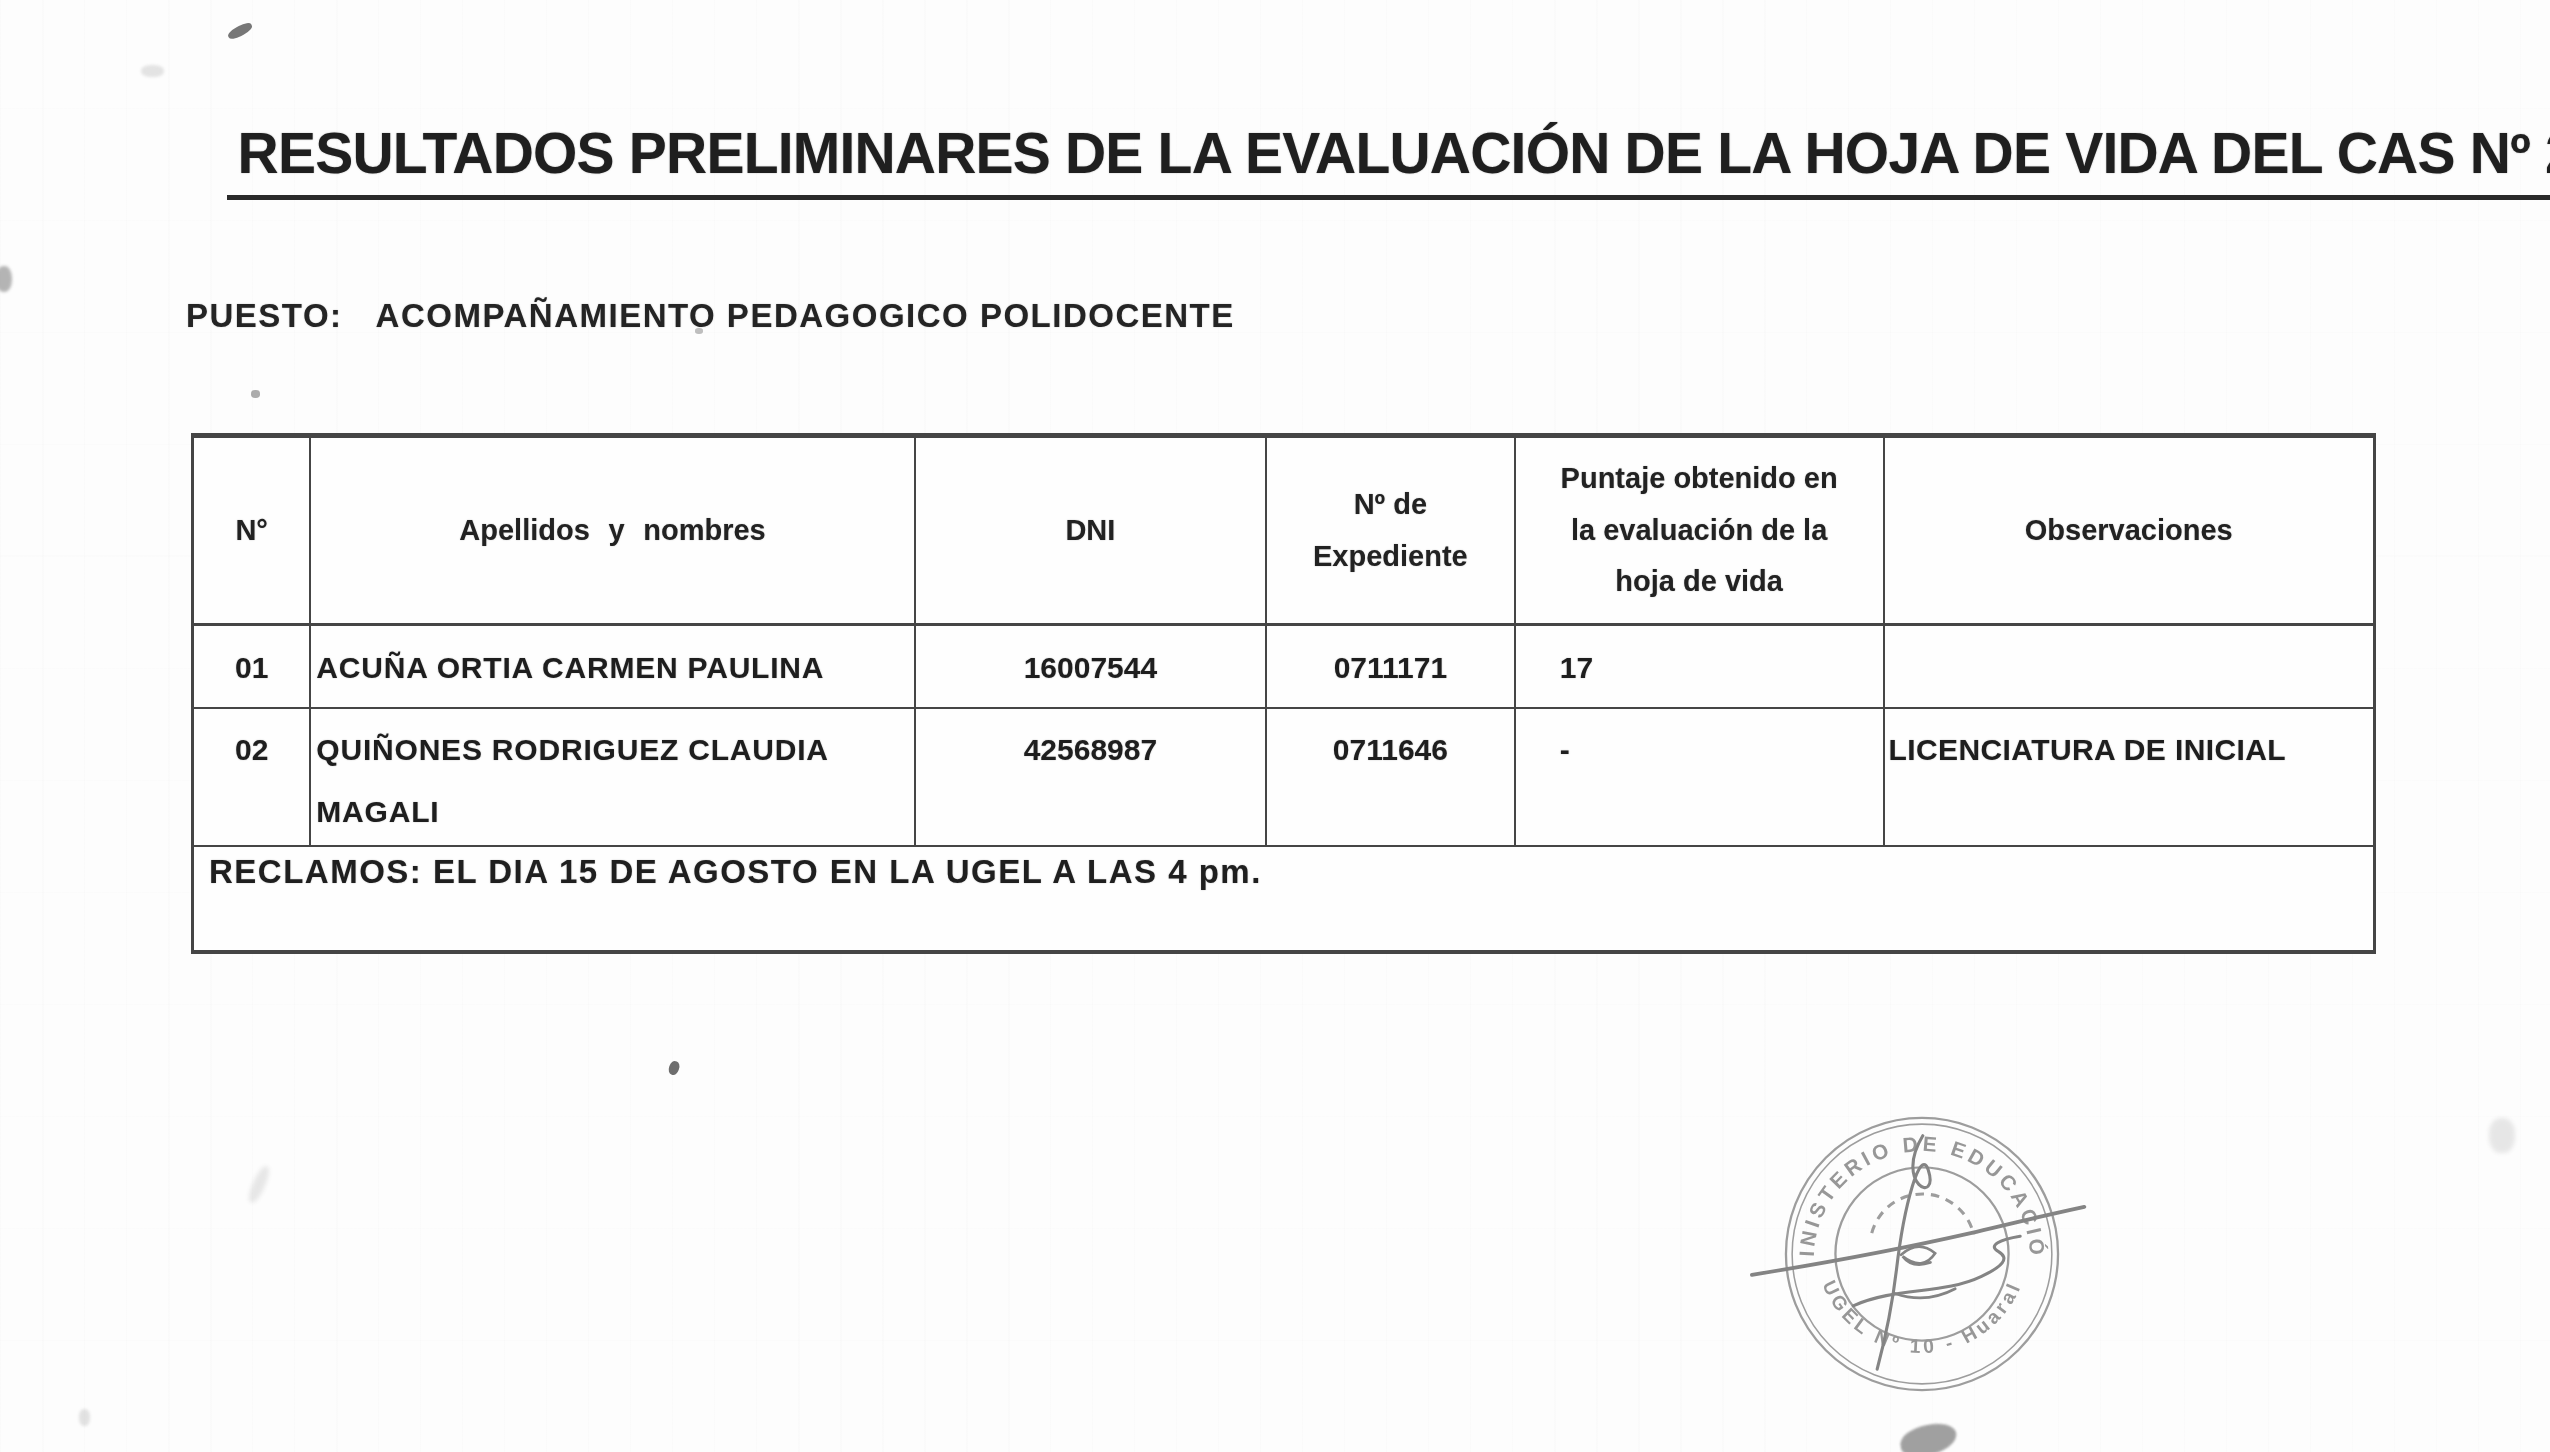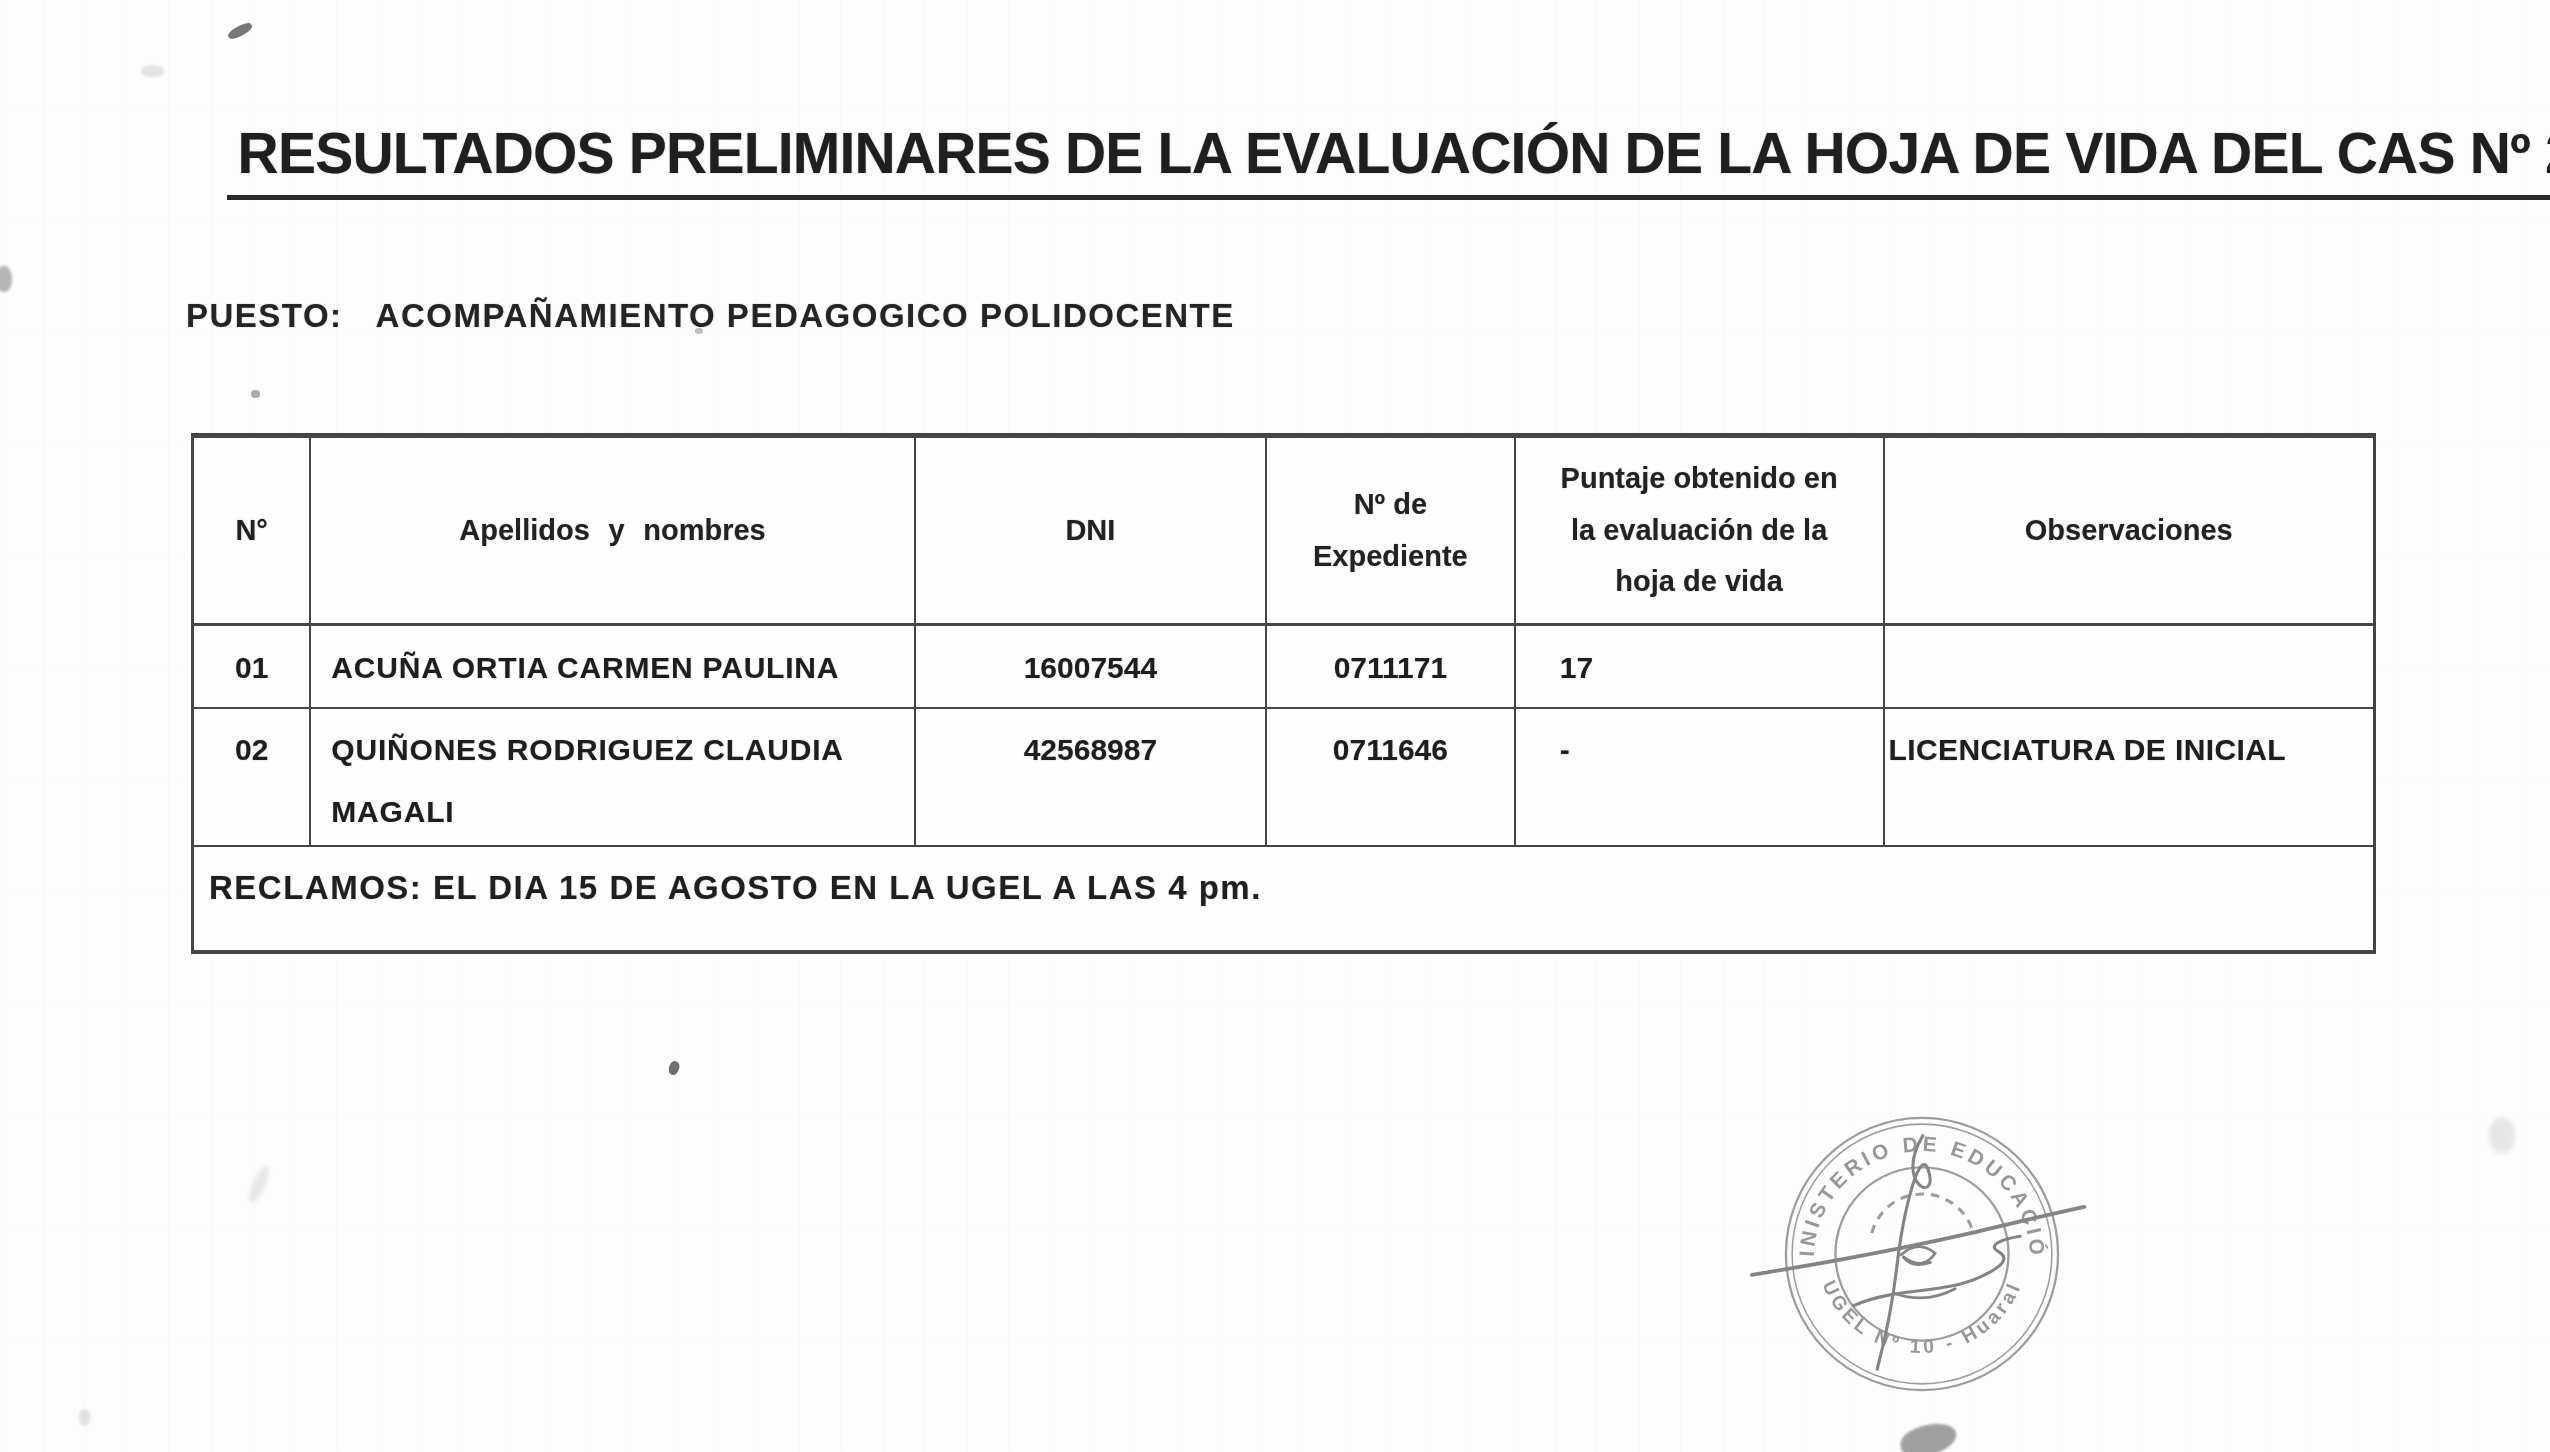--- a/index.html
+++ b/index.html
@@ -45,27 +45,27 @@
     white-space:pre-line;border-bottom-width:3.8px;padding:0 12px;
   }
   th.col-apellidos{word-spacing:10.6px;}
   tr.data-row td{
     vertical-align:top;font-size:30px;font-weight:700;color:#1e1e1e;
     padding-top:10.6px;line-height:2.05;
   }
   tr.row-1{height:83px;}
   tr.row-2{height:138px;}
   td.c-center{text-align:center;}
-  td.c-name{text-align:left;padding-left:20px;letter-spacing:0.8px;white-space:pre-line;}
+  td.c-name{text-align:left;padding-left:5px;letter-spacing:0.8px;white-space:pre-line;}
   td.c-score{text-align:left;padding-left:44px;}
   td.c-obs{text-align:left;padding-left:4px;letter-spacing:0.4px;}
   tr.footer-row{height:106px;}
   tr.footer-row td{
     vertical-align:top;text-align:left;
-    padding:22px 15px 0 15px;
+    padding:6px 15px 0 15px;
     font-size:33px;font-weight:700;letter-spacing:1.5px;color:#1f1f1f;
   }
   
   .stamp-wrap{position:absolute;left:1779px;top:1111px;width:286px;height:286px;
     opacity:.85;filter:blur(0.5px);}
   .stamp-wrap svg{width:100%;height:100%;overflow:visible;}
   .ink-blob{
     position:absolute;left:1900px;top:1425px;width:57px;height:30px;
     background:#8a8a8a;border-radius:55% 45% 60% 40%;
     transform:rotate(-10deg);opacity:.8;filter:blur(0.8px);

